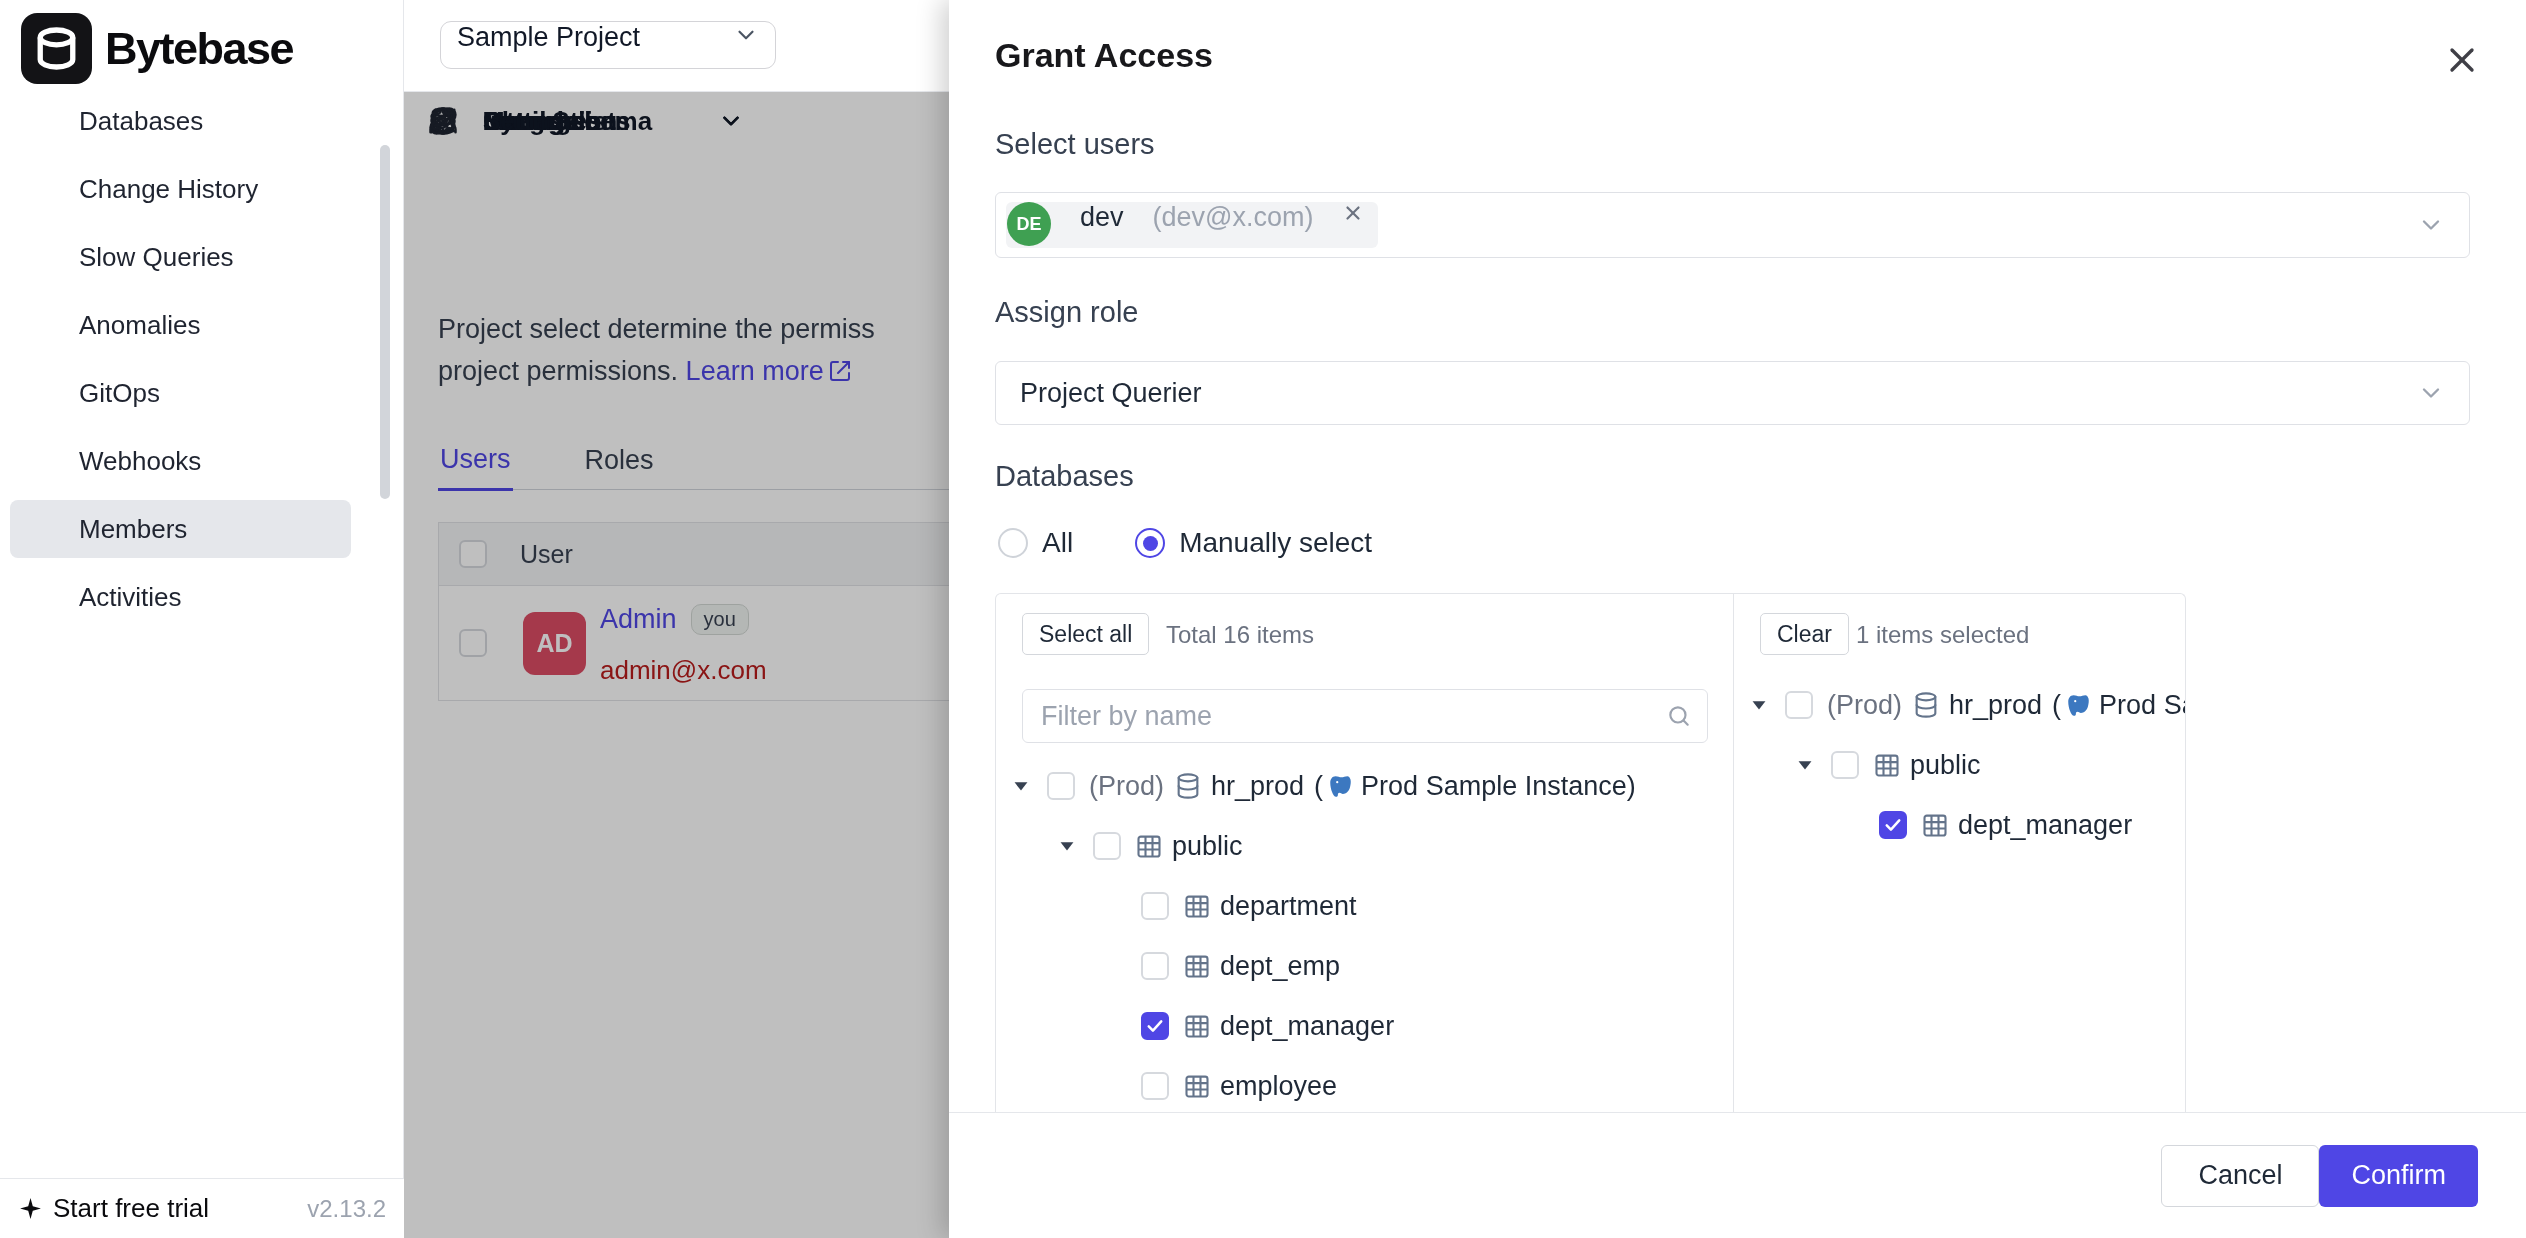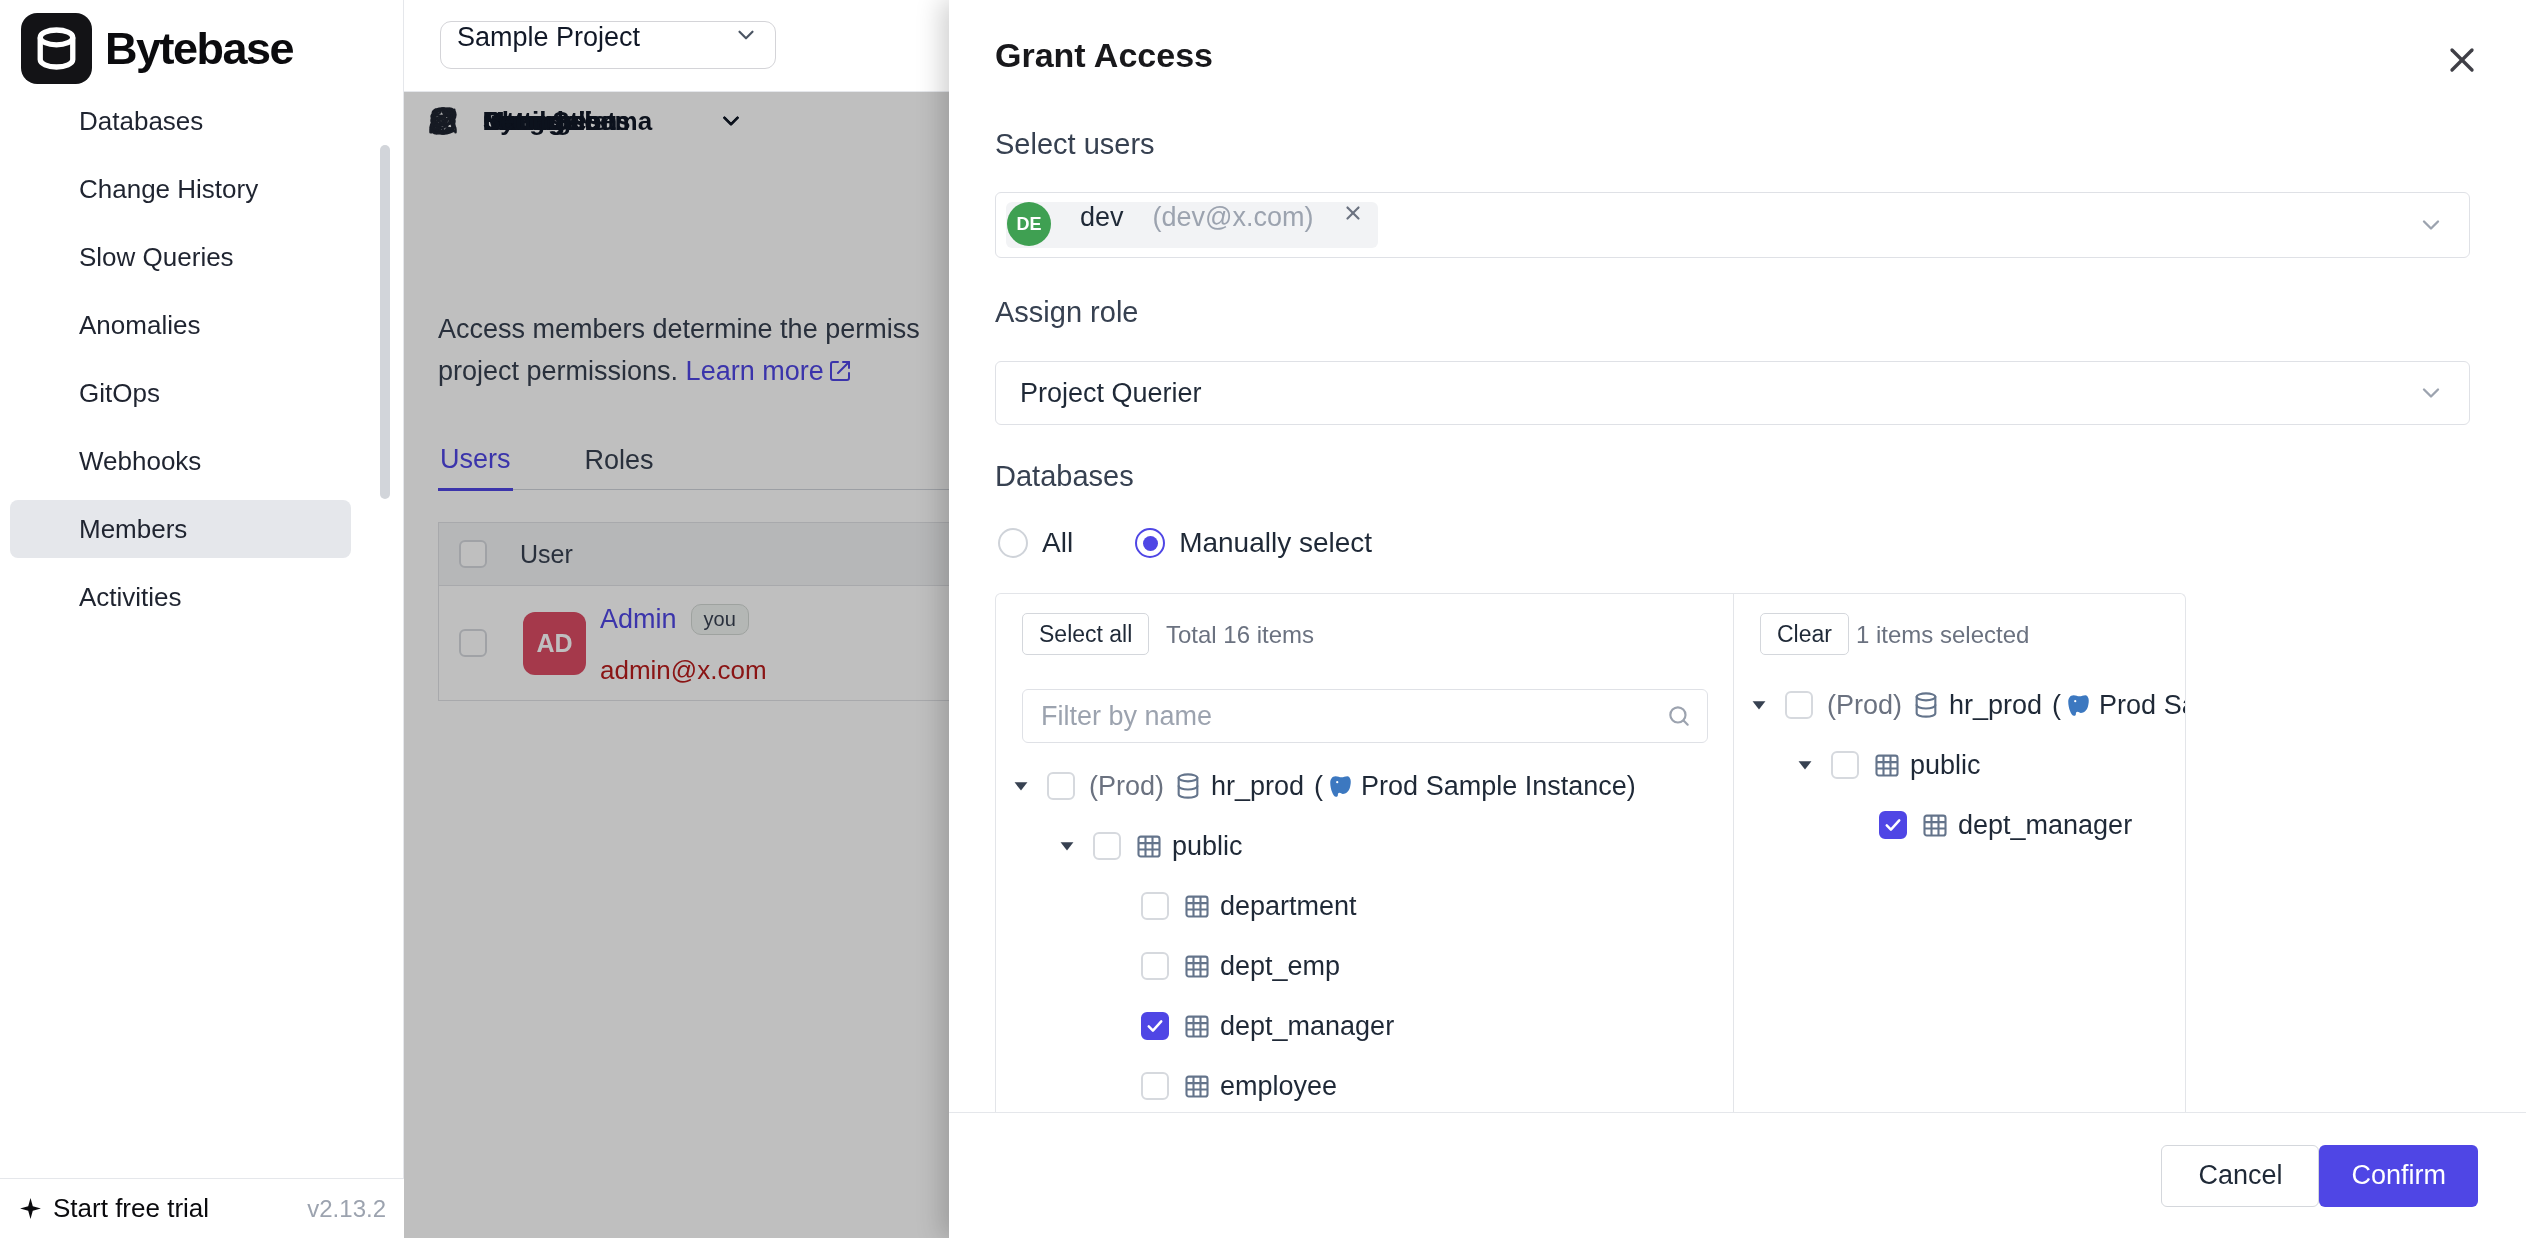--- a/index.html
+++ b/index.html
@@ -262,21 +262,21 @@
         <span>Sample Project</span>
         <span class="chev">
             <svg viewBox="0 0 24 24" fill="none" stroke="currentColor" stroke-width="2" stroke-linecap="round" stroke-linejoin="round">
               <path d="m6 9 6 6 6-6"></path>
             </svg>
           </span>
       </div>
     </div>
     <div class="content">
       <div class="desc">
-        <span>Access members determine the permiss</span><br>
+        <span>Project select determine the permiss</span><br>
         <span>project permissions.</span>
         <span class="learn">
             <span>Learn more</span>
             <span class="ext-icon">
               <svg viewBox="0 0 24 24" fill="none" stroke="currentColor" stroke-width="2" stroke-linecap="round" stroke-linejoin="round">
                 <path d="M15 3h6v6"></path>
                 <path d="M10 14 21 3"></path>
                 <path d="M21 14v5a2 2 0 0 1-2 2H5a2 2 0 0 1-2-2V5a2 2 0 0 1 2-2h5"></path>
               </svg>
             </span>

